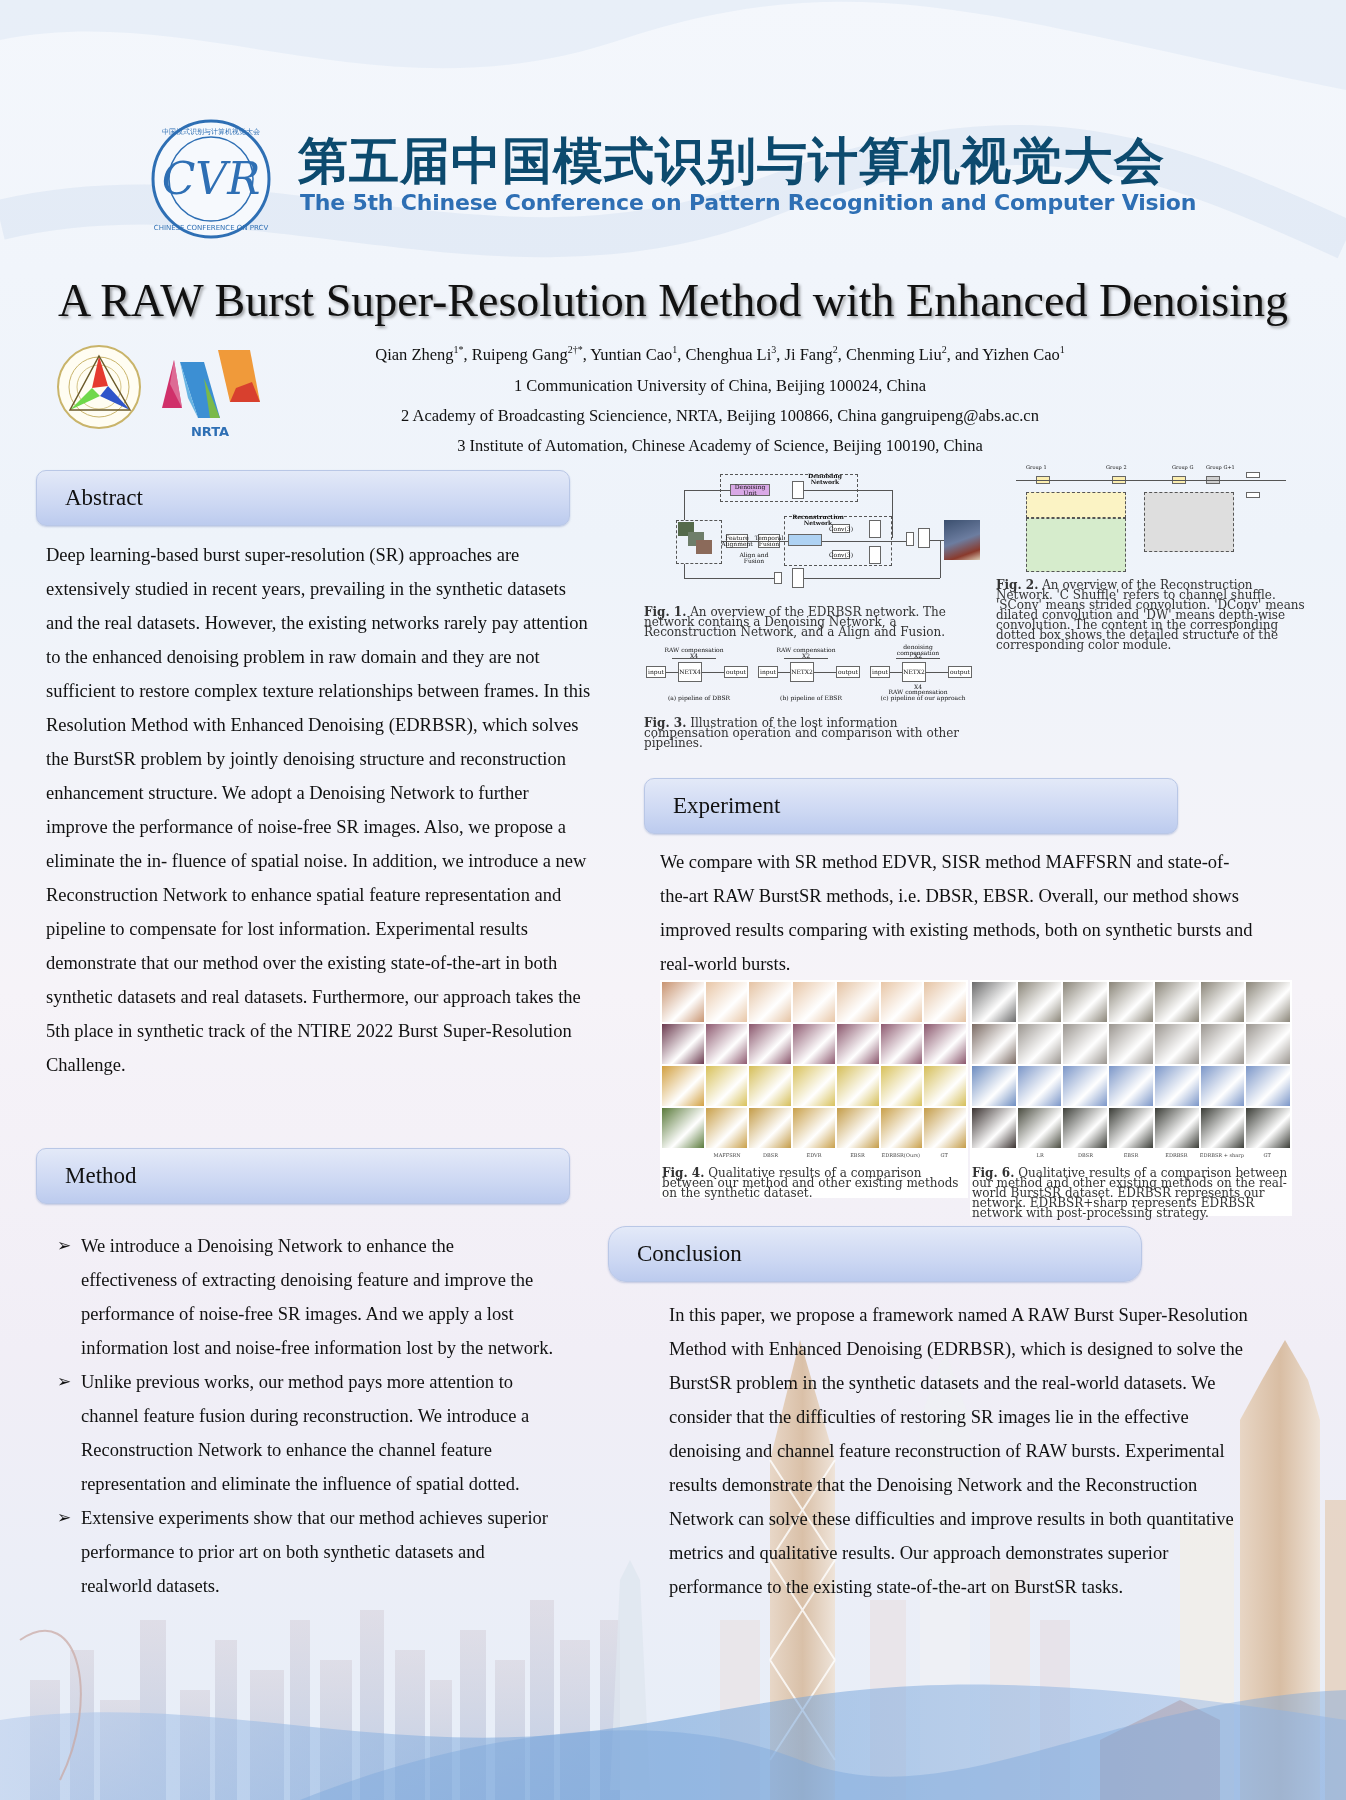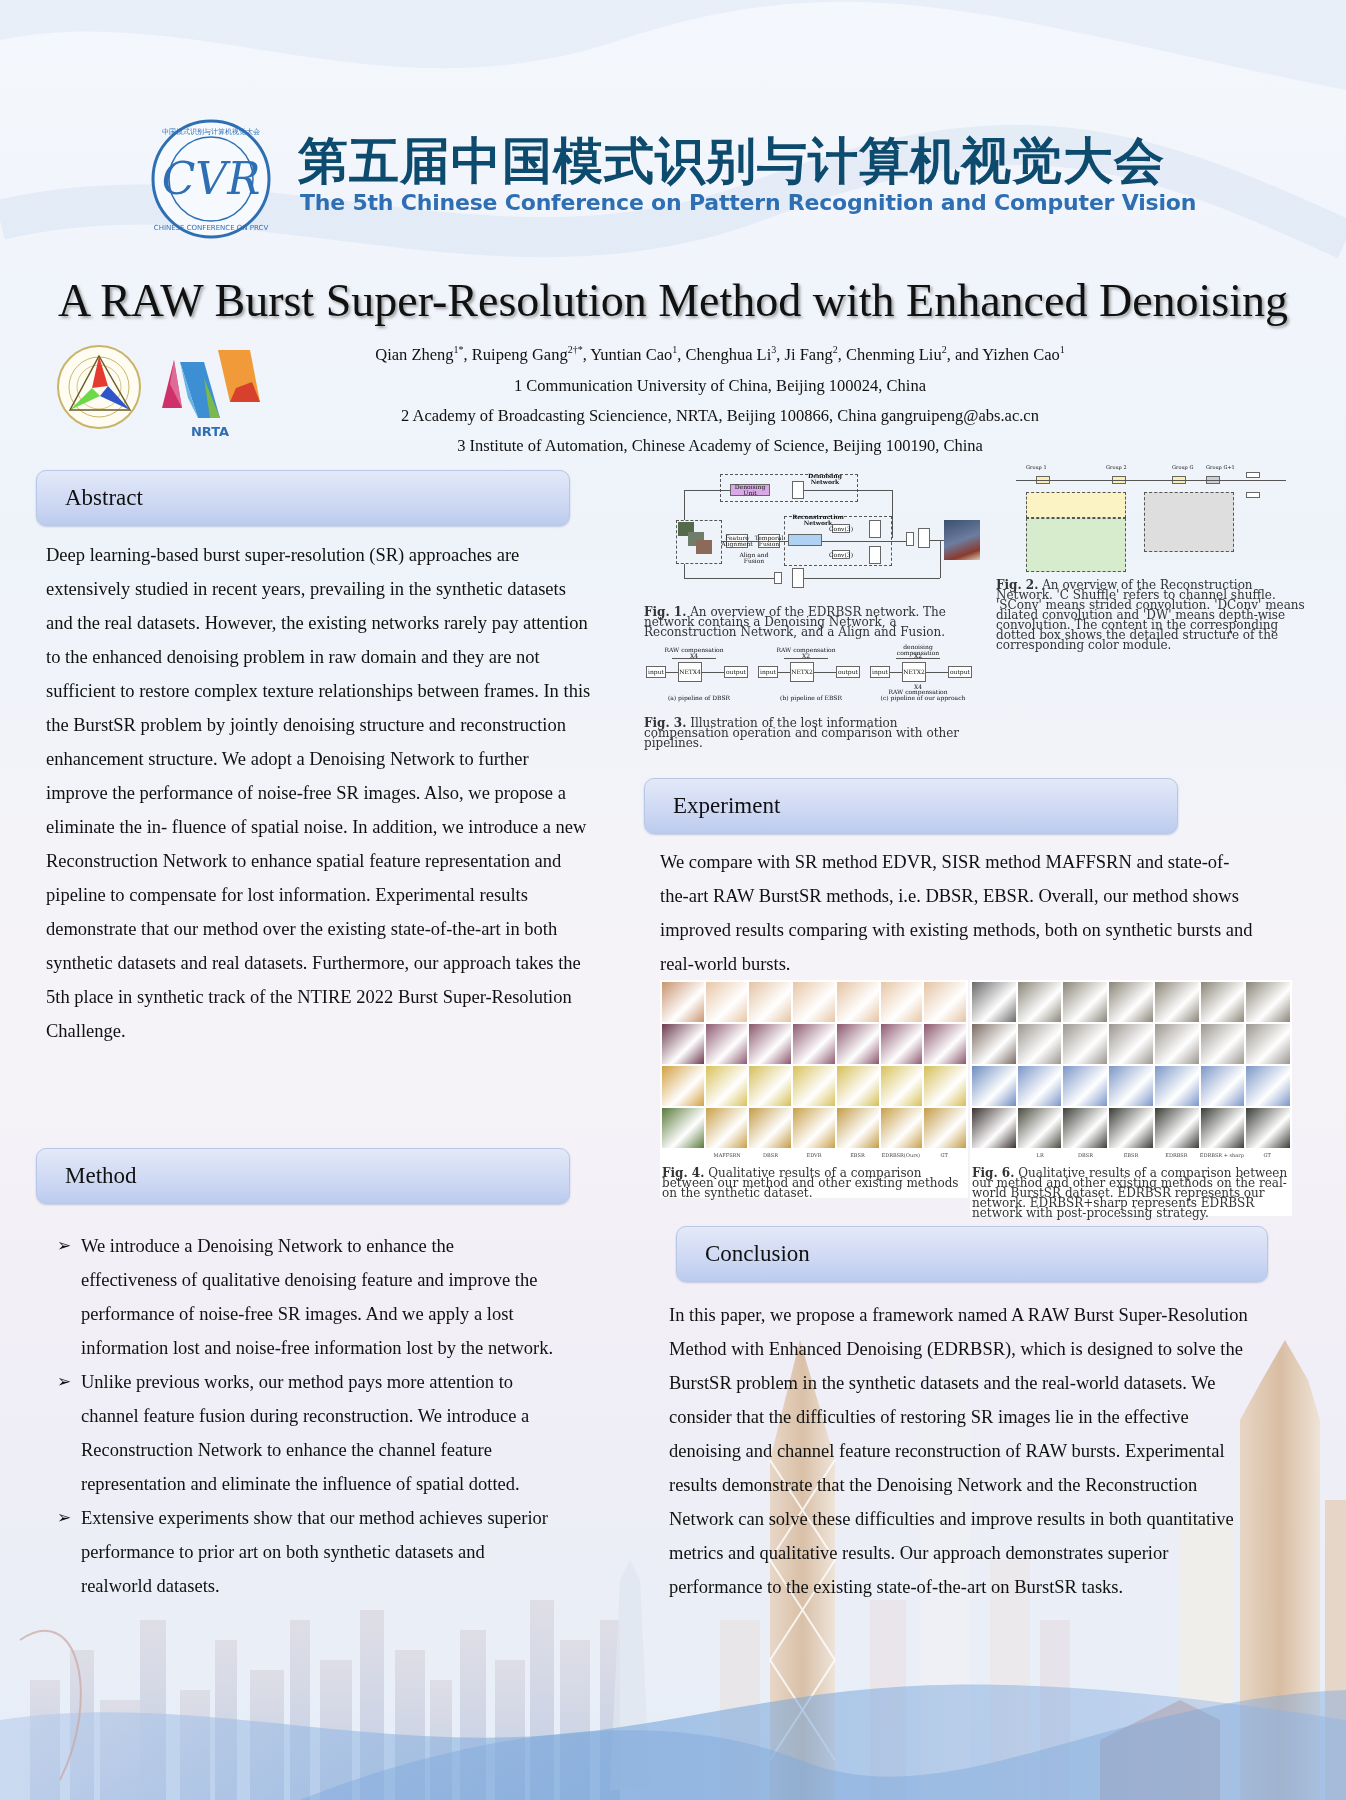--- a/index.html
+++ b/index.html
@@ -155,40 +155,41 @@
 
 <div class="abs sec-head" style="left:36px;top:470px;width:534px;height:56px;">
   <span>Abstract</span>
 </div>
 <div class="abs body-text" style="left:46px;top:538px;width:580px;" id="abstract-body">
     <div>Deep learning-based burst super-resolution (SR) approaches are</div>
     <div>extensively studied in recent years, prevailing in the synthetic datasets</div>
     <div>and the real datasets. However, the existing networks rarely pay attention</div>
     <div>to the enhanced denoising problem in raw domain and they are not</div>
     <div>sufficient to restore complex texture relationships between frames. In this</div>
+    <div>Resolution Method with Enhanced Denoising (EDRBSR), which solves</div>
     <div>the BurstSR problem by jointly denoising structure and reconstruction</div>
     <div>enhancement structure. We adopt a Denoising Network to further</div>
     <div>improve the performance of noise-free SR images. Also, we propose a</div>
     <div>eliminate the in- fluence of spatial noise. In addition, we introduce a new</div>
     <div>Reconstruction Network to enhance spatial feature representation and</div>
     <div>pipeline to compensate for lost information. Experimental results</div>
     <div>demonstrate that our method over the existing state-of-the-art in both</div>
     <div>synthetic datasets and real datasets. Furthermore, our approach takes the</div>
     <div>5th place in synthetic track of the NTIRE 2022 Burst Super-Resolution</div>
     <div>Challenge.</div>
   </div>
 
 <div class="abs sec-head" style="left:36px;top:1148px;width:534px;height:56px;">
   <span>Method</span>
 </div>
 <ul class="abs body-text bullet-list" style="left:57px;top:1229px;width:560px;" id="method-bullets">
     <li>
       <span class="arrow">➢</span>
       <div>We introduce a Denoising Network to enhance the</div>
-      <div>effectiveness of qualitative denoising feature and improve the</div>
+      <div>effectiveness of extracting denoising feature and improve the</div>
       <div>performance of noise-free SR images. And we apply a lost</div>
       <div>information lost and noise-free information lost by the network.</div>
     </li>
     <li>
       <span class="arrow">➢</span>
       <div>Unlike previous works, our method pays more attention to</div>
       <div>channel feature fusion during reconstruction. We introduce a</div>
       <div>Reconstruction Network to enhance the channel feature</div>
       <div>representation and eliminate the influence of spatial dotted.</div>
     </li>
@@ -405,21 +406,21 @@
       <span>EDRBSR</span>
       <span>EDRBSR + sharp</span>
       <span>GT</span>
     </div>
   <div class="fig-cap" style="margin-top:10px;">
     <b>Fig. 6.</b>
     <span>Qualitative results of a comparison between our method and other existing methods on the real-world BurstSR dataset. EDRBSR represents our network. EDRBSR+sharp represents EDRBSR network with post-processing strategy.</span>
   </div>
 </div>
 
-<div class="abs sec-head" style="left:676px;top:1226px;width:592px;height:56px;">
+<div class="abs sec-head" style="left:608px;top:1226px;width:534px;height:56px;border-radius:18px;">
   <span>Conclusion</span>
 </div>
 <div class="abs body-text" style="left:669px;top:1298px;width:660px;" id="conclusion-body">
     <div>In this paper, we propose a framework named A RAW Burst Super-Resolution</div>
     <div>Method with Enhanced Denoising (EDRBSR), which is designed to solve the</div>
     <div>BurstSR problem in the synthetic datasets and the real-world datasets. We</div>
     <div>consider that the difficulties of restoring SR images lie in the effective</div>
     <div>denoising and channel feature reconstruction of RAW bursts. Experimental</div>
     <div>results demonstrate that the Denoising Network and the Reconstruction</div>
     <div>Network can solve these difficulties and improve results in both quantitative</div>

